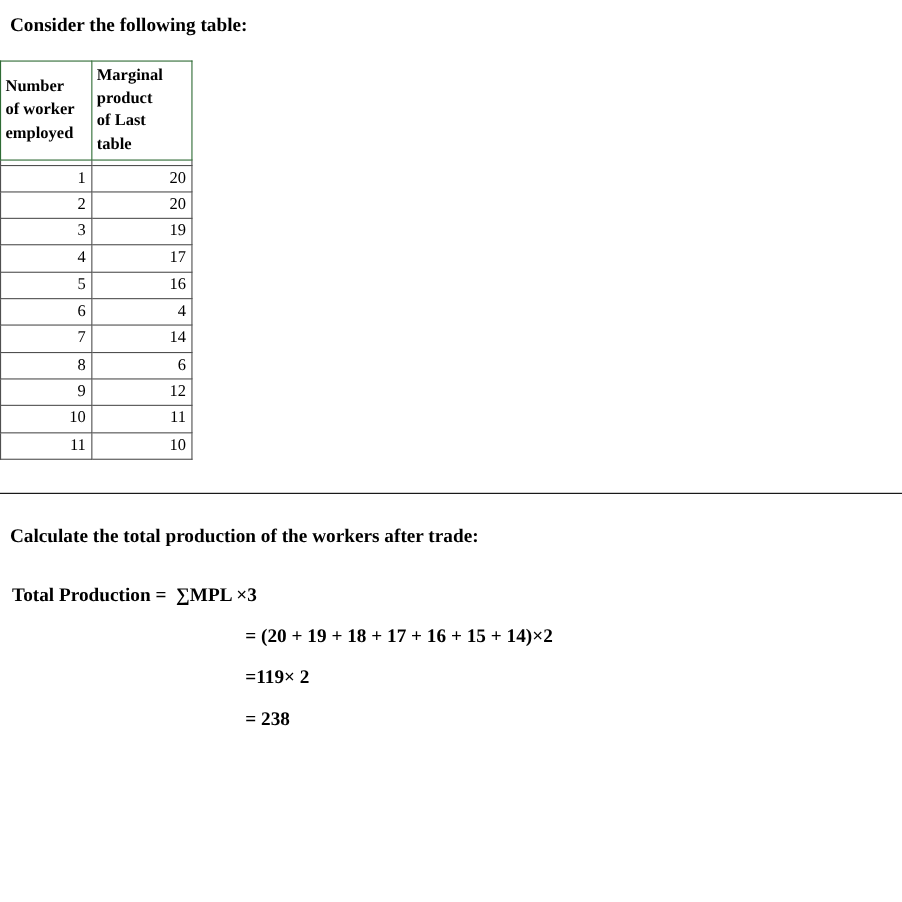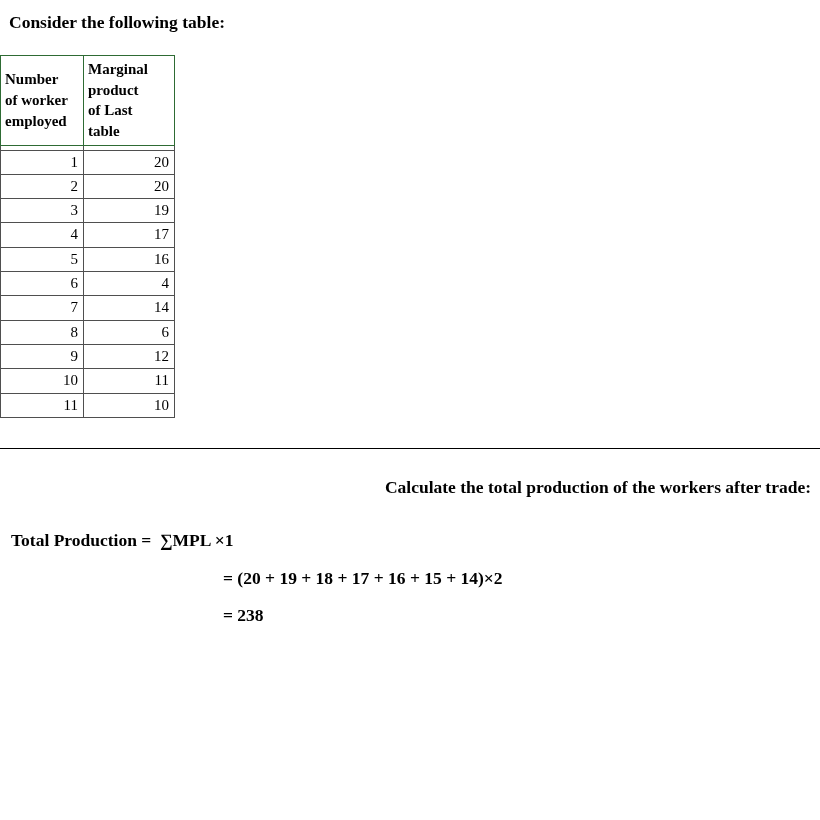--- a/index.html
+++ b/index.html
@@ -64,21 +64,20 @@
     margin: 0 0 26px 0;
     text-align: justify;
   }
   .divider {
     border: none;
     border-top: 1px solid #000000;
     margin: 30px 0 26px 0;
   }
   .question {
     margin: 0 0 28px 0;
-    text-align: right;
   }
   .math-block {
     padding-left: 11px;
   }
   .math-line {
     margin: 0 0 13px 0;
     white-space: pre;
   }
   .math-line.indented {
     padding-left: 212px;
@@ -162,18 +161,19 @@
     </table>
   </div>
 
 
 
   <hr class="divider">
 
   <p class="text-block question">Calculate the total production of the workers after trade:</p>
 
   <div class="text-block math-block">
-    <div class="math-line">Total Production =  ∑MPL ×1</div>
+    <div class="math-line">Total Production =  ∑MPL ×3</div>
     <div class="math-line indented">= (20 + 19 + 18 + 17 + 16 + 15 + 14)×2</div>
+    <div class="math-line indented">=119× 2</div>
     <div class="math-line indented">= 238</div>
   </div>
 
 </div>
 
 </body></html>

